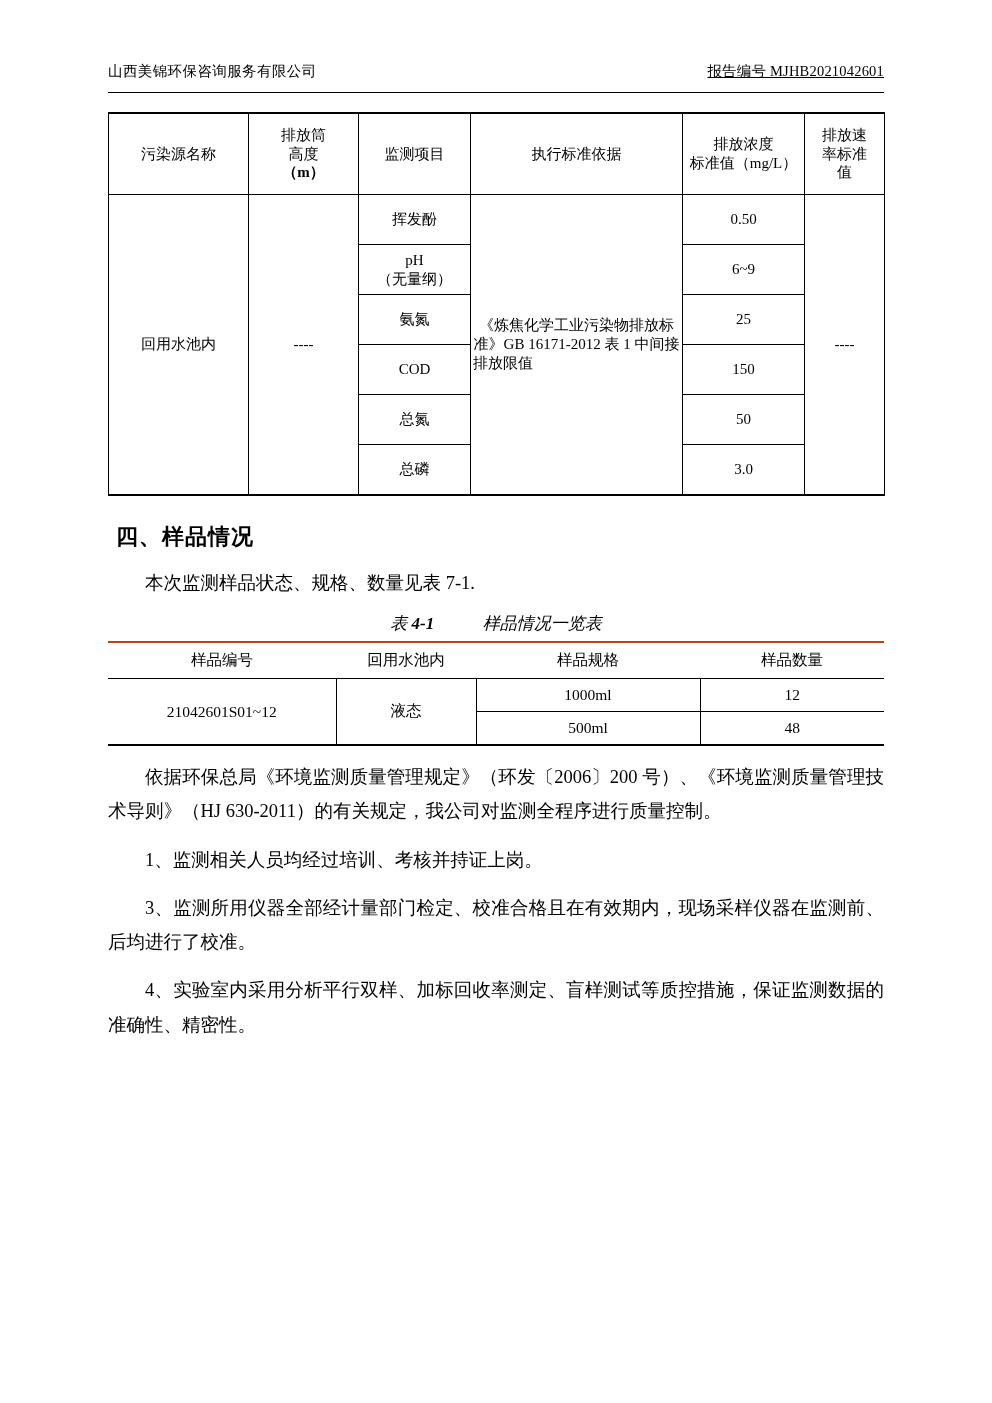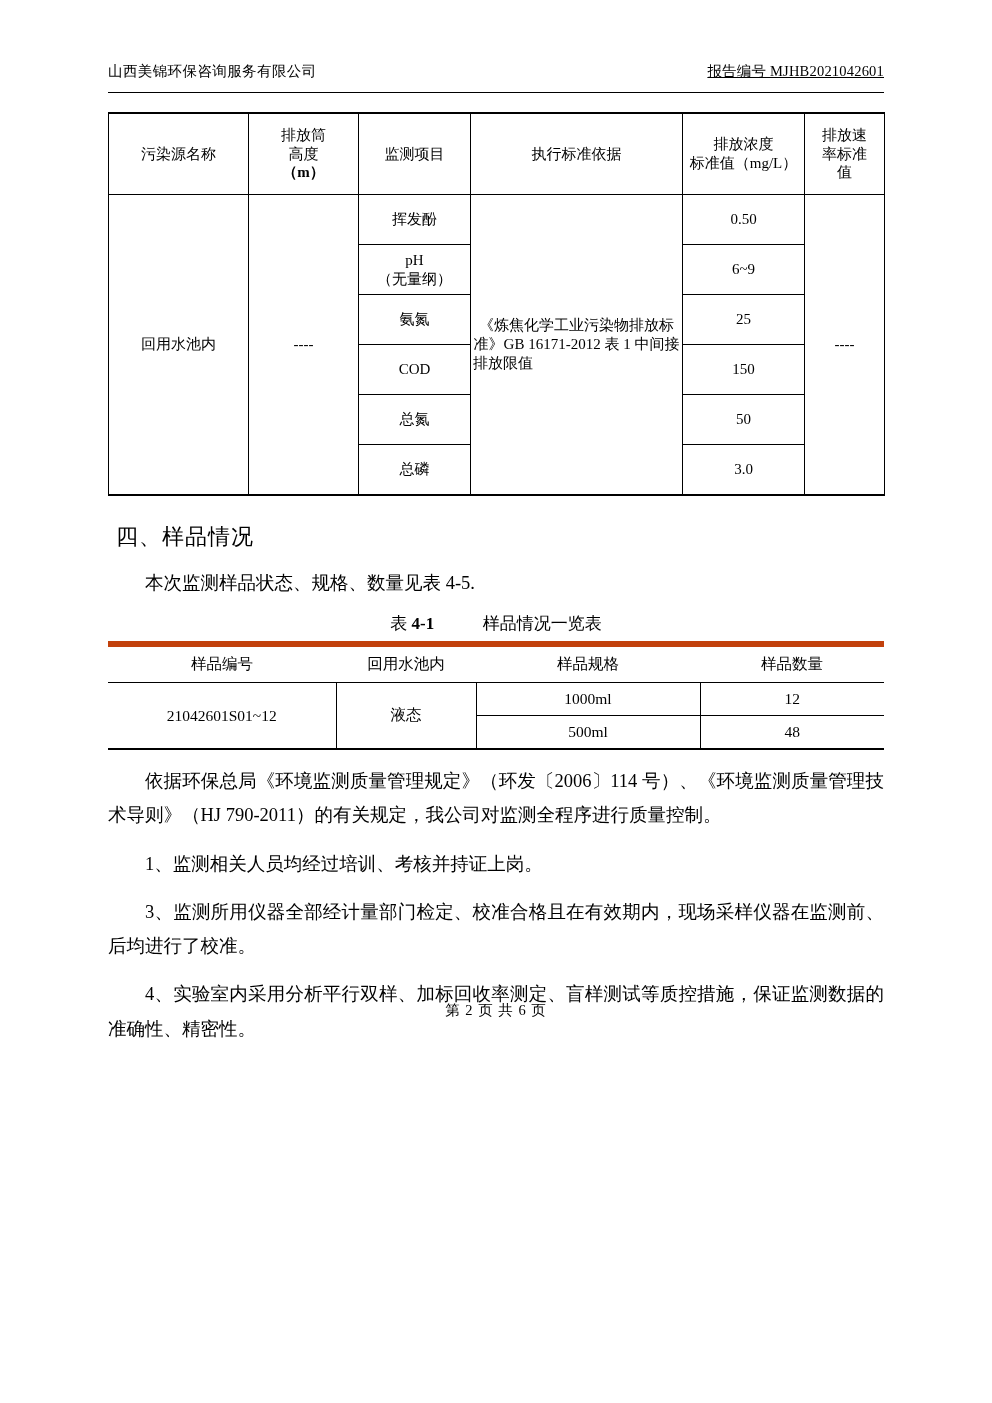--- a/index.html
+++ b/index.html
@@ -84,42 +84,43 @@
   .std-cell {
     font-size: 14.5px;
     line-height: 1.7;
     padding: 0 10px;
     text-align: justify;
     text-align-last: left;
   }
   
   h2.section {
     font-size: 22px;
-    font-weight: normal;
+    font-weight: bold;
     font-family: "Liberation Sans", sans-serif;
     margin: 26px 0 0 8px;
     letter-spacing: 1px;
   }
   p.para {
     font-size: 18.5px;
     line-height: 1.85;
     margin: 14px 0 0 0;
     text-indent: 2em;
     text-align: justify;
   }
   .tbl-caption {
     text-align: center;
     font-size: 17px;
     margin: 12px 0 6px 0;
+    font-style: italic;
   }
   .tbl-caption .num { font-weight: bold; }
   .tbl-caption .gap { display: inline-block; width: 40px; }
   
   table.t2 {
-    border-top: 6px solid #c2410c;
+    border-top: 2px solid #c2410c;
     border-bottom: 2px solid #000;
     margin-top: 2px;
   }
   table.t2 th, table.t2 td {
     border: 1px solid #000;
     border-left: none;
     border-right: none;
     text-align: center;
     vertical-align: middle;
     font-size: 15.5px;
@@ -211,21 +212,21 @@
           <td class="tall">50</td>
         </tr>
         <tr>
           <td class="tall">总磷</td>
           <td class="tall">3.0</td>
         </tr>
       </tbody>
     </table>
 
     <h2 class="section">四、样品情况</h2>
-    <p class="para">本次监测样品状态、规格、数量见表 4-5.</p>
+    <p class="para">本次监测样品状态、规格、数量见表 7-1.</p>
 
     <div class="tbl-caption">
       <span>表</span>
       <span class="num">4-1</span>
       <span class="gap"></span>
       <span>样品情况一览表</span>
     </div>
 
     <table class="t2">
       <colgroup>
@@ -247,21 +248,20 @@
           <td class="vsep">1000ml</td>
           <td>12</td>
         </tr>
         <tr>
           <td class="vsep">500ml</td>
           <td>48</td>
         </tr>
       </tbody>
     </table>
 
-    <p class="para">依据环保总局《环境监测质量管理规定》（环发〔2006〕114 号）、《环境监测质量管理技术导则》（HJ 790-2011）的有关规定，我公司对监测全程序进行质量控制。</p>
+    <p class="para">依据环保总局《环境监测质量管理规定》（环发〔2006〕200 号）、《环境监测质量管理技术导则》（HJ 630-2011）的有关规定，我公司对监测全程序进行质量控制。</p>
     <p class="para">1、监测相关人员均经过培训、考核并持证上岗。</p>
     <p class="para">3、监测所用仪器全部经计量部门检定、校准合格且在有效期内，现场采样仪器在监测前、后均进行了校准。</p>
     <p class="para">4、实验室内采用分析平行双样、加标回收率测定、盲样测试等质控措施，保证监测数据的准确性、精密性。</p>
 
   </div>
 
-  <div class="footer">第 2 页 共 6 页</div>
 </div>
 
 </body></html>

